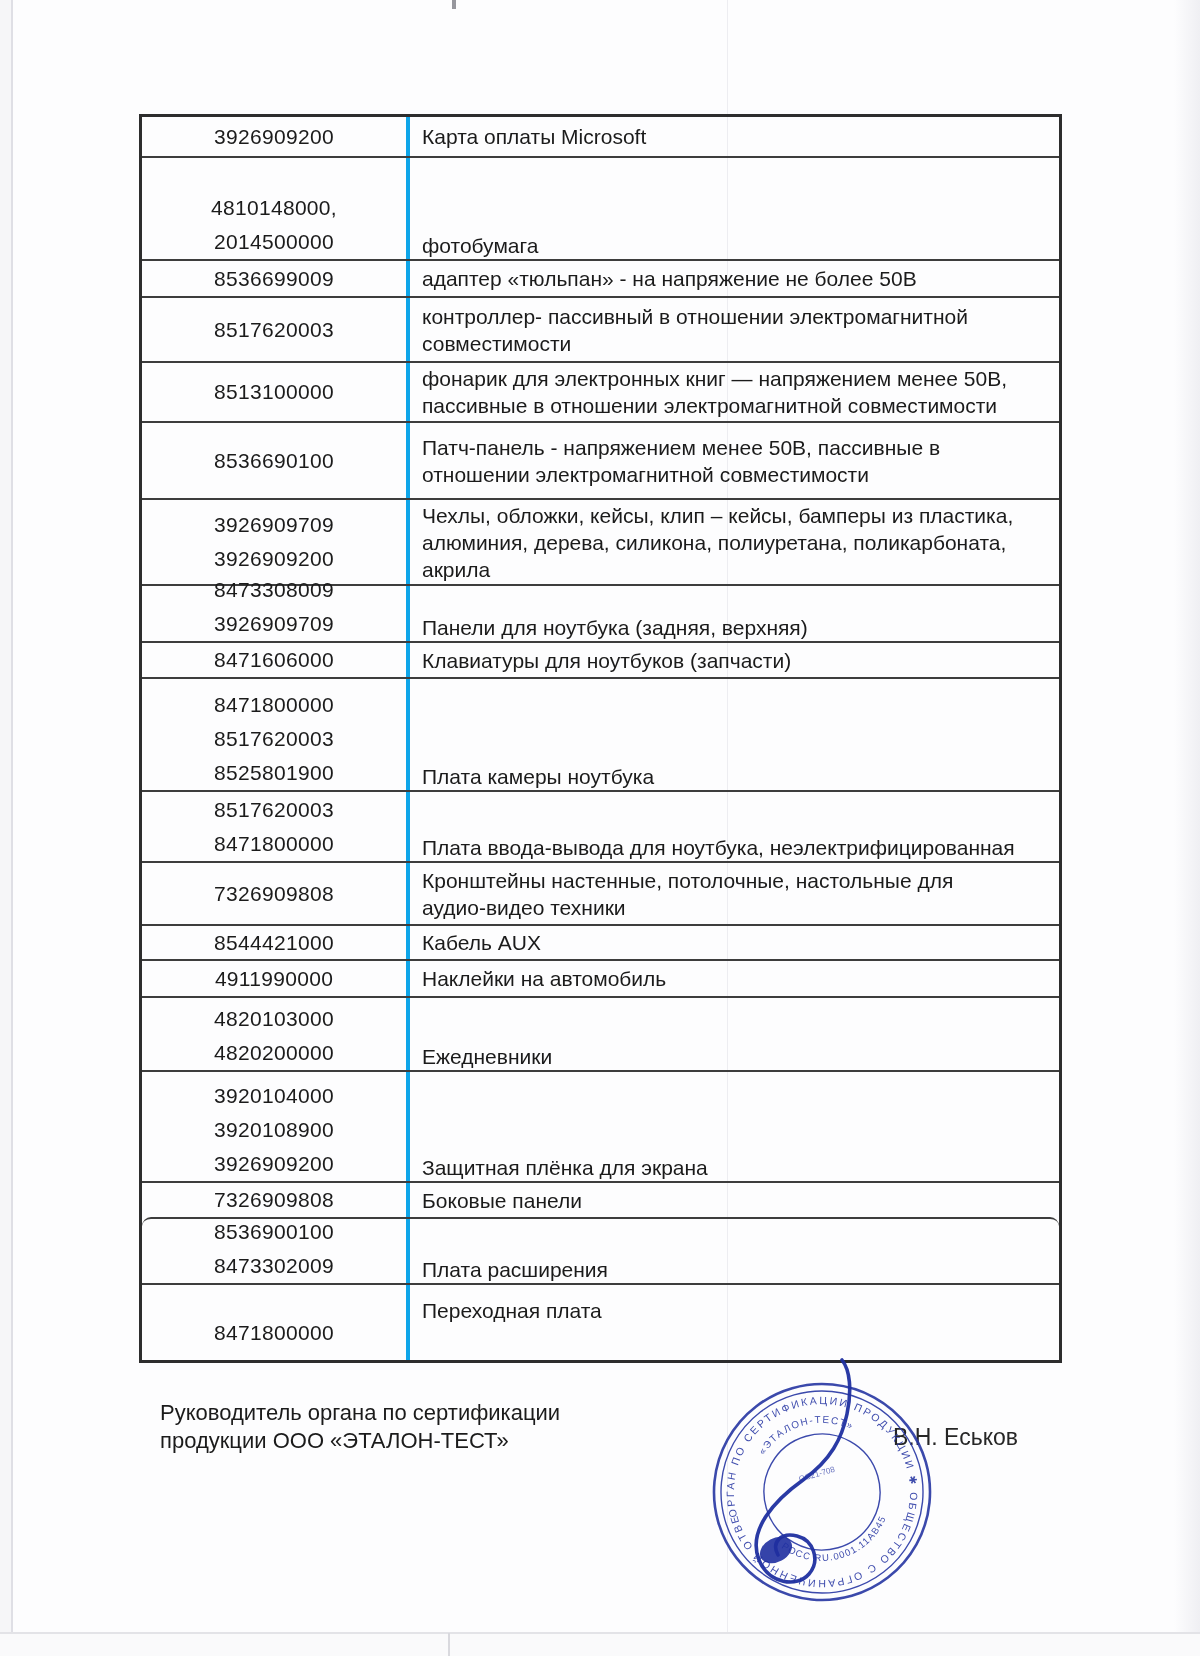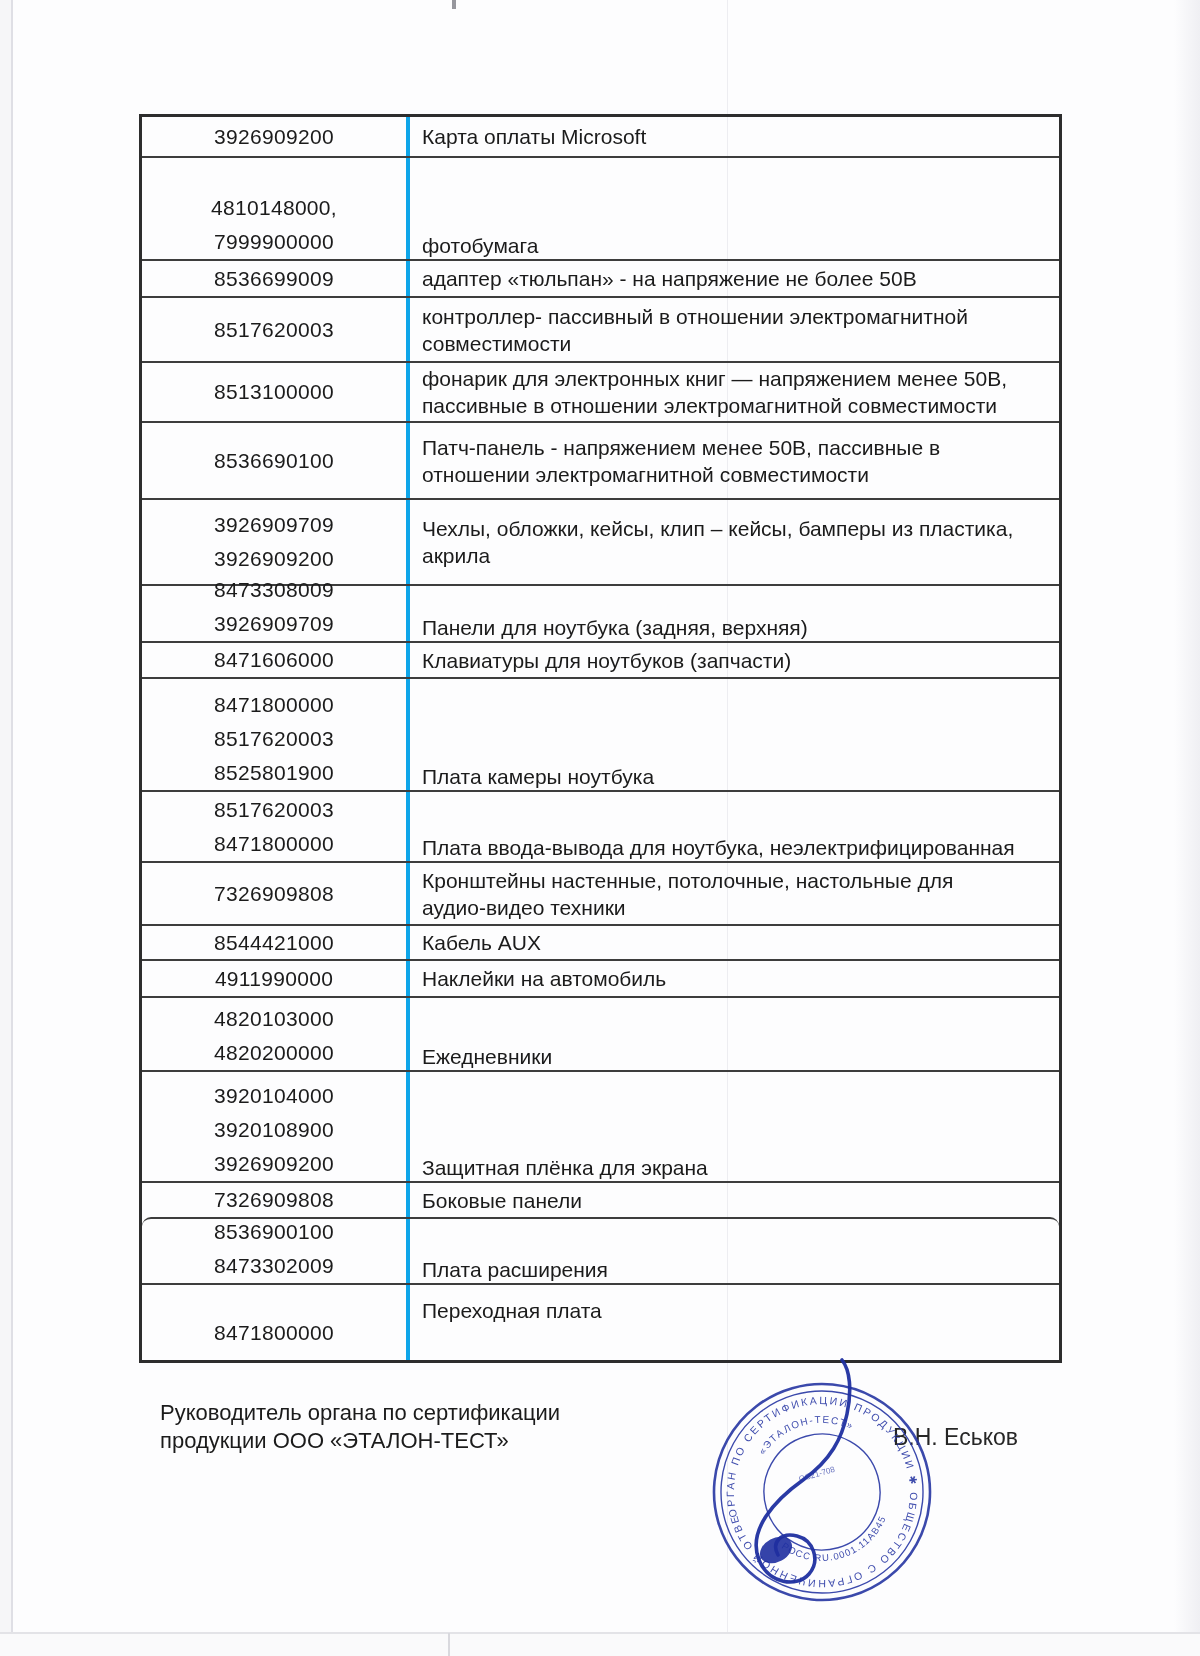--- a/index.html
+++ b/index.html
@@ -70,21 +70,21 @@
         <div class="cell codes">
           <div>3926909200</div>
         </div>
         <div class="cell desc">
           <div>Карта оплаты Microsoft</div>
         </div>
       </div>
       <div class="trow m-bottom" style="height: 103px;">
         <div class="cell codes">
           <div>4810148000,</div>
-          <div>7999900000</div>
+          <div>2014500000</div>
         </div>
         <div class="cell desc">
           <div>фотобумага</div>
         </div>
       </div>
       <div class="trow m-center" style="height: 37px;">
         <div class="cell codes">
           <div>8536699009</div>
         </div>
         <div class="cell desc">
@@ -118,20 +118,21 @@
           <div>отношении электромагнитной совместимости</div>
         </div>
       </div>
       <div class="trow m-center" style="height: 86px;">
         <div class="cell codes">
           <div>3926909709</div>
           <div>3926909200</div>
         </div>
         <div class="cell desc">
           <div>Чехлы, обложки, кейсы, клип – кейсы, бамперы из пластика,</div>
+          <div>алюминия, дерева, силикона, полиуретана, поликарбоната,</div>
           <div>акрила</div>
         </div>
       </div>
       <div class="trow m-bottom" style="height: 57px;">
         <div class="cell codes">
           <div>8473308009</div>
           <div>3926909709</div>
         </div>
         <div class="cell desc">
           <div>Панели для ноутбука (задняя, верхняя)</div>

